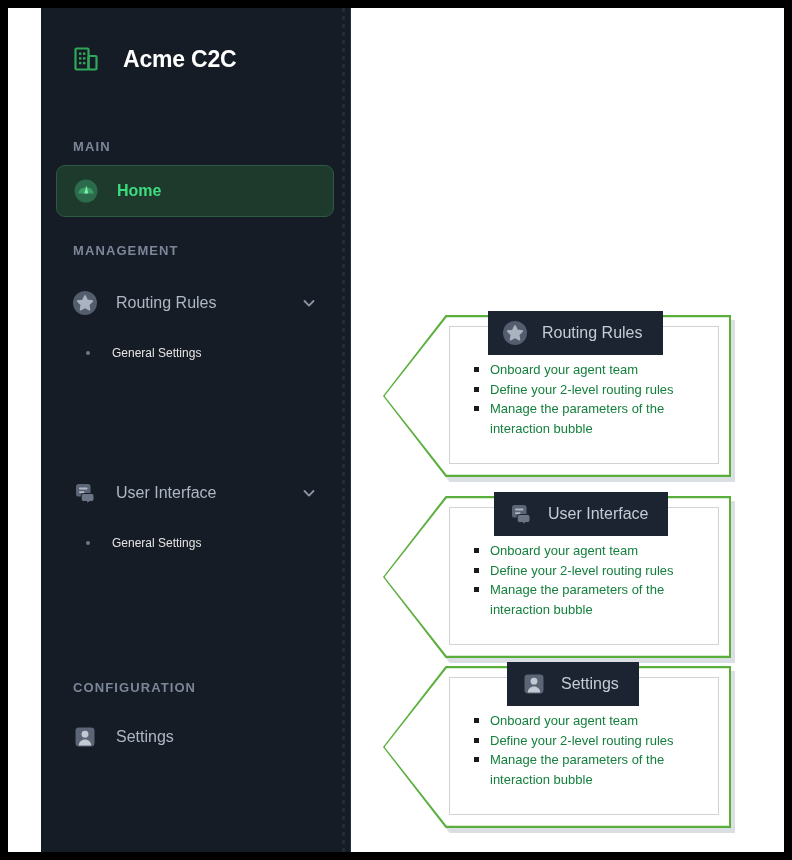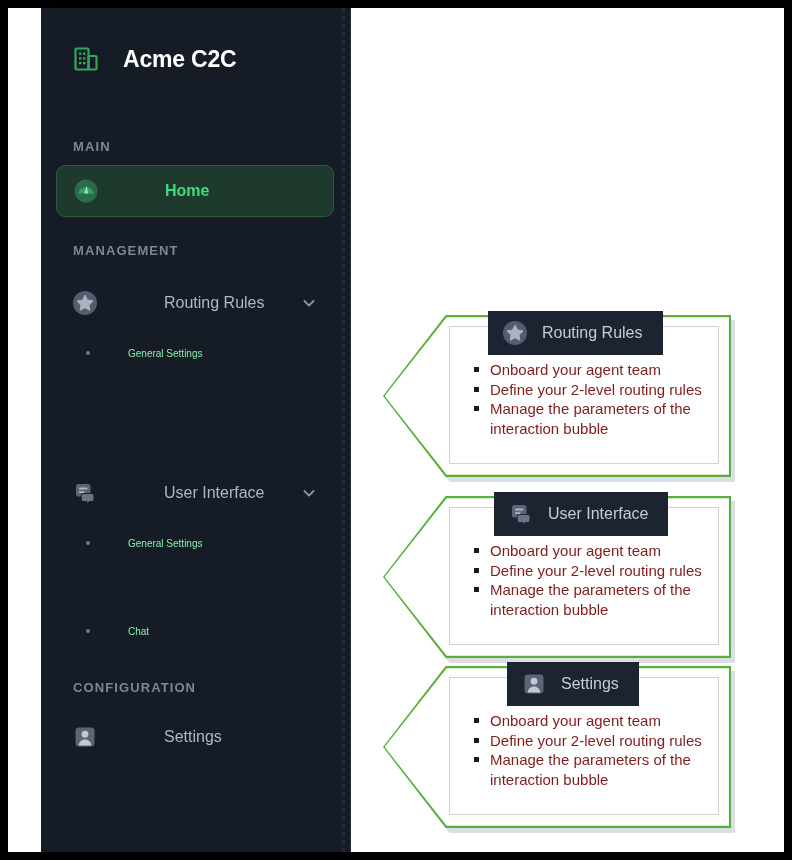--- a/index.html
+++ b/index.html
@@ -86,21 +86,20 @@
   .nav-row {
     position: absolute;
     left: 15px;
     width: 278px;
     height: 52px;
     display: flex;
     align-items: center;
     box-sizing: border-box;
     padding-left: 15px;
     border-radius: 9px;
-    gap: 48px;
   }
   .nav-row.active {
     background: #1d3a2d;
     border: 1px solid #2c5a42;
   }
   .nav-ico {
     width: 28px; height: 28px;
     flex: 0 0 28px;
     display: flex; align-items: center; justify-content: center;
   }
@@ -134,23 +133,23 @@
     padding-left: 15px;
   }
   .sub-dot {
     width: 4px; height: 4px;
     border-radius: 50%;
     background: #6d7787;
     flex: 0 0 4px;
     margin-left: 15px;
   }
   .sub-text {
-    margin-left: 38px;
-    font-size: 10px;
-    color: #86efac;
+    margin-left: 22px;
+    font-size: 12px;
+    color: #e5e5e5;
     white-space: nowrap;
   }
 
   
   .callout {
     position: absolute;
     width: 348px;
     height: 162px;
   }
   .callout-shadow {
@@ -185,23 +184,23 @@
     background: #ffffff;
     border: 1px solid #d0d2d5;
   }
   .callout-list {
     margin: 0;
     padding: 33px 0 0 24px;
     list-style: none;
   }
   .callout-list li {
     position: relative;
-    font-size: 15px;
+    font-size: 13px;
     line-height: 19.6px;
-    color: #7f1d1d;
+    color: #15803d;
     padding-left: 16px;
     margin-bottom: 0px;
   }
   .callout-list li::before {
     content: "";
     position: absolute;
     left: 0;
     top: 7px;
     width: 5px; height: 5px;
     background: #1a1a1a;
@@ -303,24 +302,20 @@
         <svg width="14" height="14" viewBox="0 0 14 14">
           <path d="M2.5 5 L7 9.6 L11.5 5" fill="none" stroke="#8b94a3" stroke-width="1.9" stroke-linecap="round" stroke-linejoin="round"></path>
         </svg>
       </span>
     </div>
 
     <div class="sub-row" style="top:516px">
       <span class="sub-dot"></span>
       <span class="sub-text">General Settings</span>
     </div>
-    <div class="sub-row" style="top:604px">
-      <span class="sub-dot"></span>
-      <span class="sub-text">Chat</span>
-    </div>
 
     <div class="section-label" style="top:672px">CONFIGURATION</div>
 
     <div class="nav-row" style="top:703px">
       <span class="nav-ico">
         <svg width="26" height="26" viewBox="0 0 26 26">
           <rect x="3.5" y="3.5" width="19" height="19" rx="3.4" fill="#5b6575"></rect>
           <circle cx="13" cy="10.2" r="3.4" fill="#c2c9d3"></circle>
           <path d="M6.8 21.5c0-3.6 2.8-6 6.2-6s6.2 2.4 6.2 6z" fill="#c2c9d3"></path>
         </svg>

